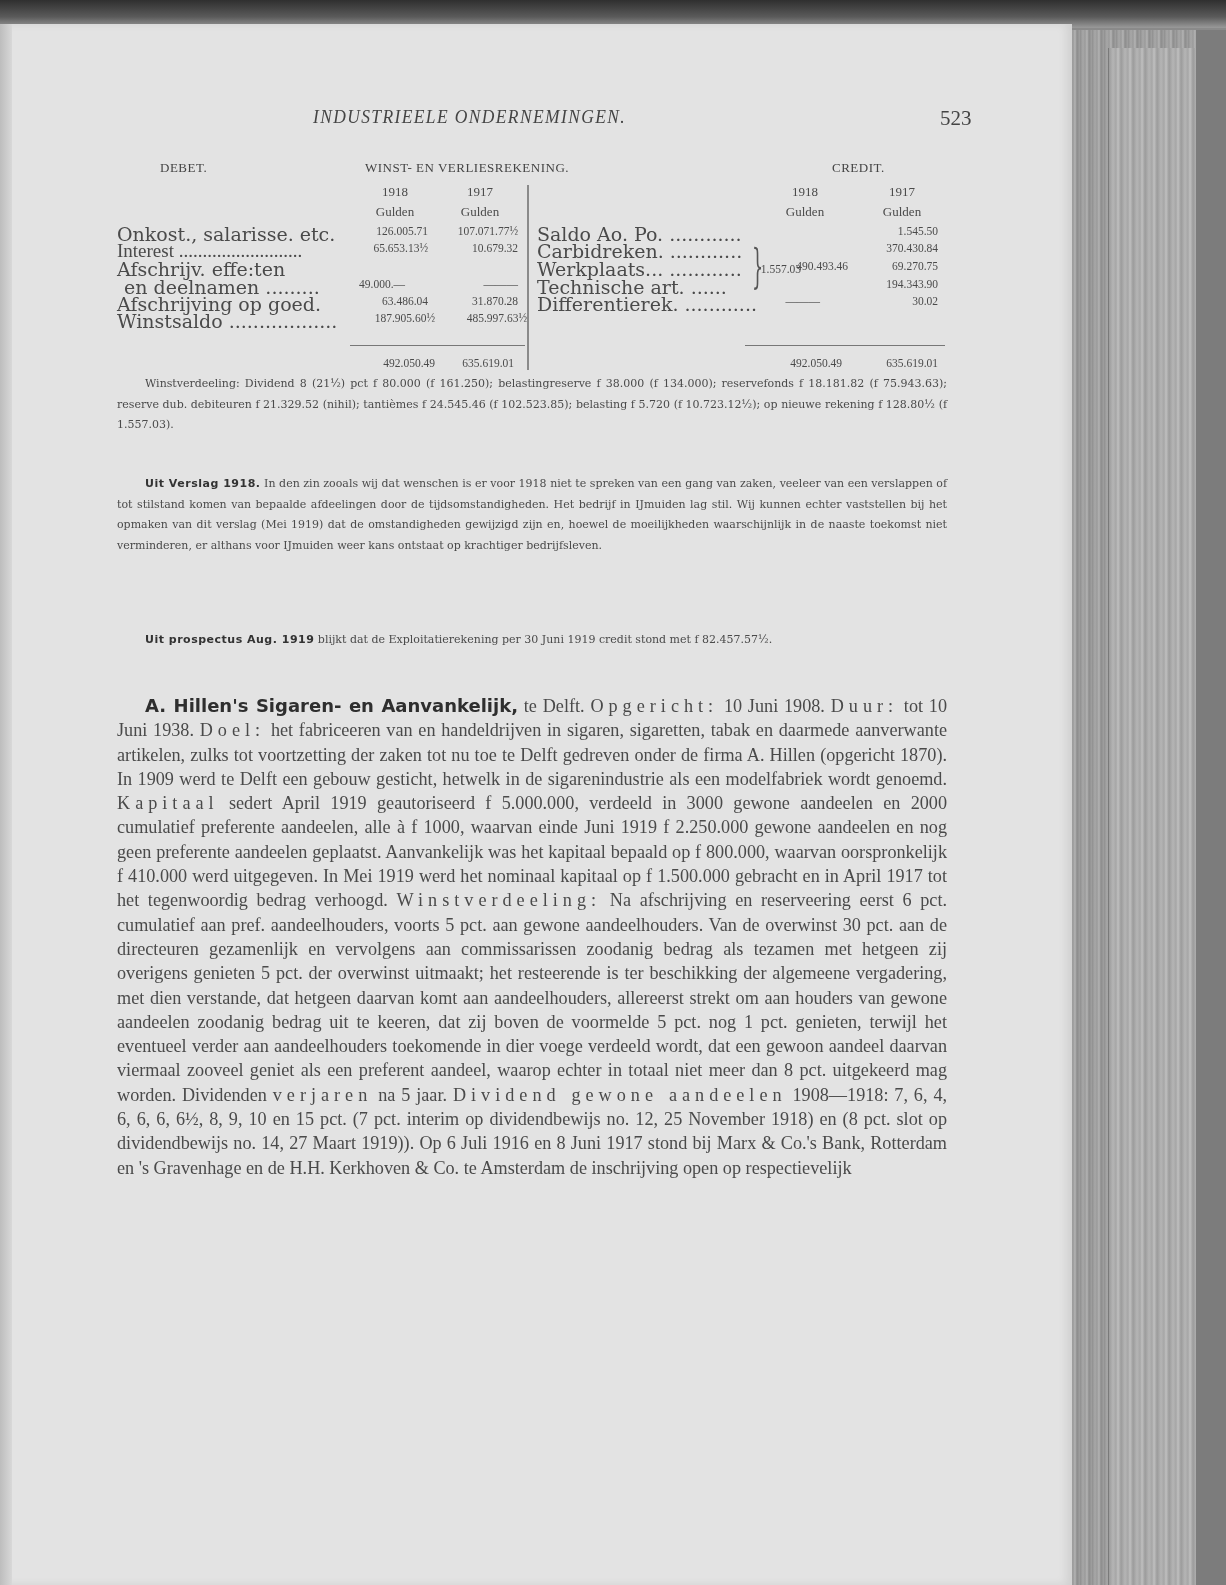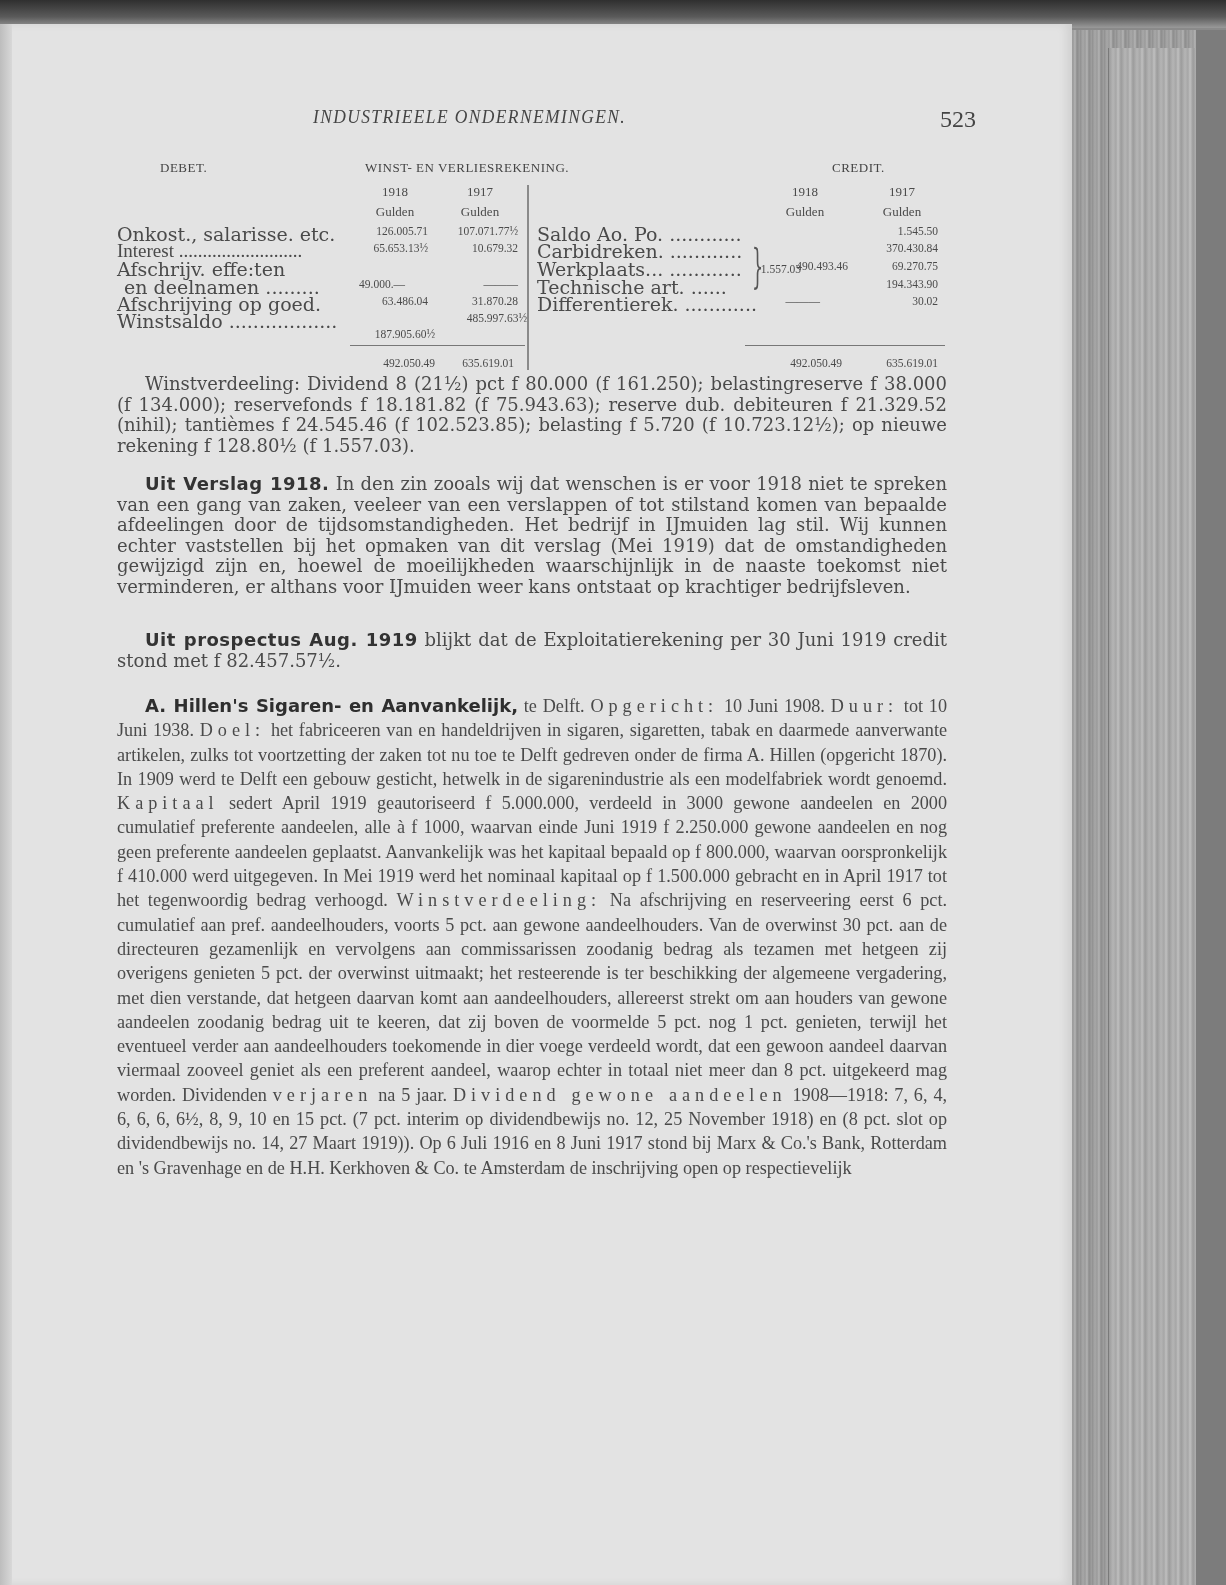--- a/index.html
+++ b/index.html
@@ -35,40 +35,40 @@
     position:absolute; right:0; top:0; width: 30px; height:100%;
     background: #7c7c7c;
   }
 
   .running-head {
     position: absolute; left: 313px; top: 106px; font-style: italic;
     font-size: 19px; letter-spacing: 1.5px; color: #444;
     font-family: "Liberation Serif", serif; transform: scaleX(0.92); transform-origin: left;
   }
   .page-number {
-    position: absolute; left: 940px; top: 106px; font-size: 24px; color: #444;
+    position: absolute; left: 940px; top: 106px; font-size: 21px; color: #444;
     font-family: "Liberation Serif", serif;
   }
 
   
   .acct-head { position:absolute; top: 160px; font-size: 13px; color:#444;
     font-family: "Liberation Serif", serif; letter-spacing: 0.5px; }
   .t { position:absolute; font-size: 19px; color:#4a4a4a; white-space: nowrap;
     font-family: "DejaVu Serif", serif; }
   .num { position:absolute; font-size: 11.5px; color:#4a4a4a; white-space: nowrap;
     font-family: "Liberation Serif", serif; text-align: right; width: 90px; }
   .yr { position:absolute; font-size: 13px; color:#4a4a4a; text-align:center; width:80px;
     font-family: "Liberation Serif", serif; }
   .vline { position:absolute; left: 527px; top: 185px; width: 1.5px; height: 185px; background:#8a8a8a; }
   .hline { position:absolute; height: 1px; background:#777; }
   .brace { position:absolute; left: 752px; top: 243px; font-size: 44px; color:#555; line-height: 1;
     transform: scaleX(0.4) scaleY(1.05); transform-origin:left top; font-family:"DejaVu Serif", serif; }
 
   .para-small {
-    position:absolute; left: 117px; width: 830px; font-size: 18px; line-height: 20.6px;
+    position:absolute; left: 117px; width: 830px; font-size: 11px; line-height: 20.6px;
     color:#4a4a4a; text-align: justify; font-family: "DejaVu Serif", serif;
   }
   .para-small .indent { padding-left: 28px; }
   .bold-sans { font-family: "DejaVu Sans", sans-serif; font-weight: bold; color:#333; letter-spacing: 0.5px; }
 
   .company {
     position:absolute; left: 117px; top: 694px; width: 830px;
     font-size: 18.2px; line-height: 24.3px; color:#4a4a4a; text-align: justify;
     font-family: "Liberation Serif", serif;
   }
@@ -117,21 +117,21 @@
 
   <div class="t" style="left:124px;top:276px;">en deelnamen .........</div>
   <div class="num" style="left:315px;top:278px;text-align:right;">49.000.—</div>
   <div class="num" style="left:428px;top:278px;">———</div>
 
   <div class="t" style="left:117px;top:293px;">Afschrijving op goed.</div>
   <div class="num" style="left:338px;top:295px;">63.486.04</div>
   <div class="num" style="left:428px;top:295px;">31.870.28</div>
 
   <div class="t" style="left:117px;top:310px;">Winstsaldo ..................</div>
-  <div class="num" style="left:345px;top:328px;">187.905.60½</div>
+  <div class="num" style="left:345px;top:312px;">187.905.60½</div>
   <div class="num" style="left:437px;top:312px;">485.997.63½</div>
 </div>
 
 <div>
   <div class="t" style="left:537px;top:223px;">Saldo Ao. Po. ............</div>
   <div class="num" style="left:711px;top:225px;margin-top:38px;">1.557.03</div>
   <div class="num" style="left:848px;top:225px;">1.545.50</div>
 
   <div class="t" style="left:537px;top:240px;">Carbidreken. ............</div>
   <div class="num" style="left:848px;top:242px;">370.430.84</div>

